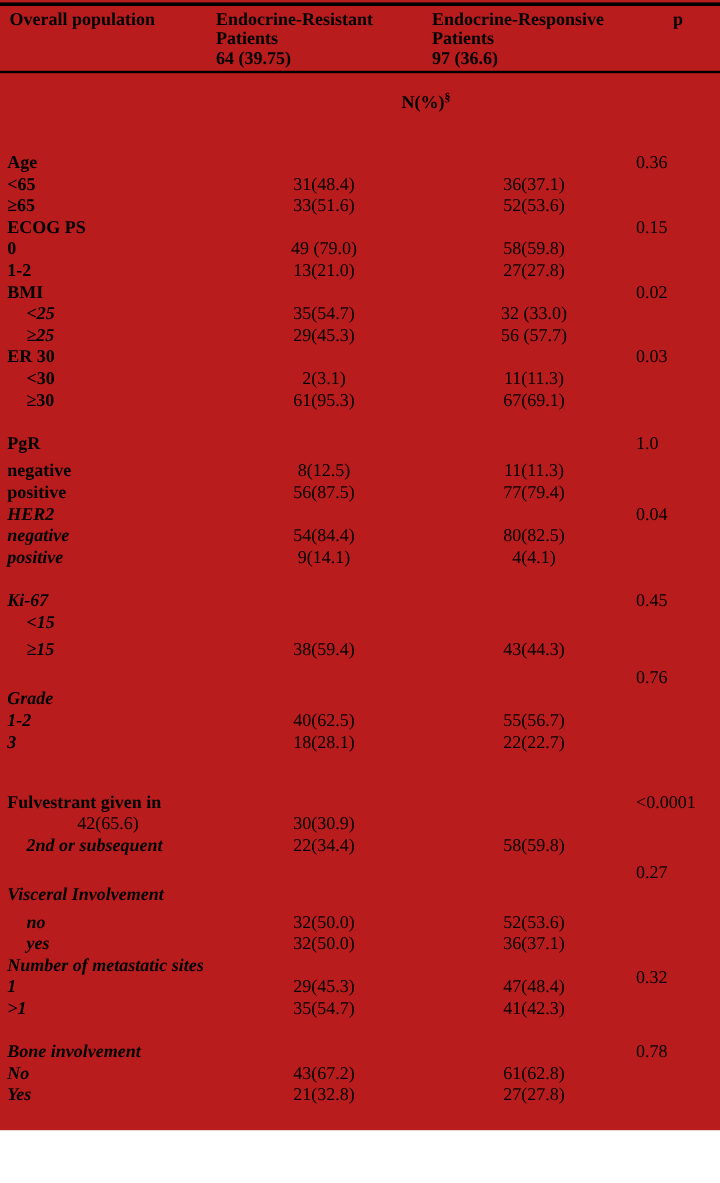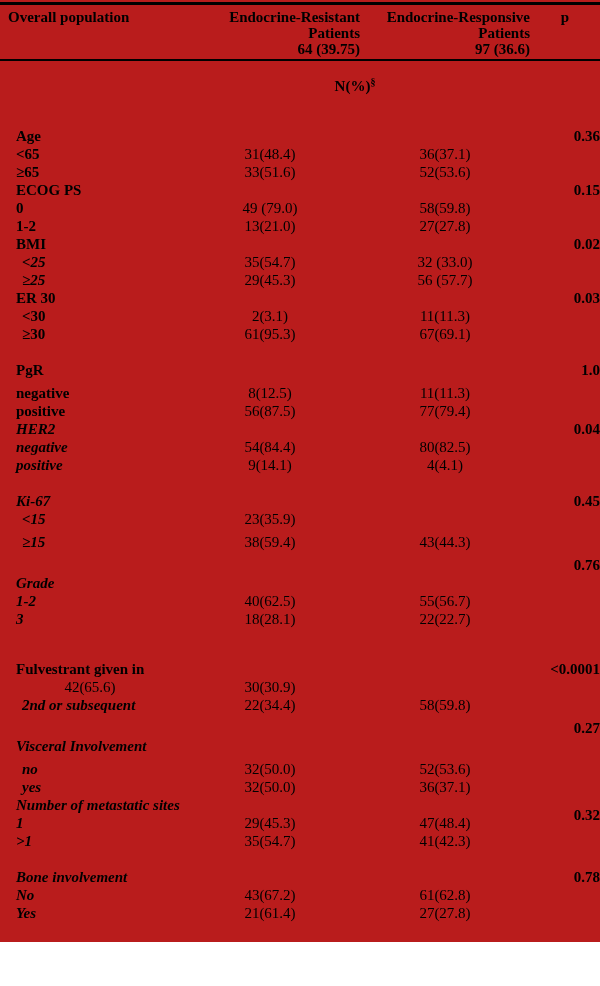--- a/index.html
+++ b/index.html
@@ -22,21 +22,21 @@
     grid-template-columns: 180px 180px 170px 70px;
     margin-top: 2px;
     border-top: 3px solid #000;
     border-bottom: 2px solid #000;
     padding: 4px 0 2px 0;
     font-weight: bold;
     font-size: 15px;
     line-height: 16px;
   }
   .thead .hc1 { padding-left: 8px; text-align: left; }
-  .thead .hc2, .thead .hc3 { text-align: right; }
+  .thead .hc2, .thead .hc3 { text-align: left; }
   .thead .hp { text-align: center; }
   
   .nline {
     margin-left: 180px;
     width: 350px;
     margin-top: 12px;
     margin-bottom: 32px;
     text-align: center;
     font-weight: bold;
     font-size: 15px;
@@ -44,28 +44,28 @@
   }
   .nline sup { font-size: 10px; }
   
   .rows { font-size: 15px; }
   .row {
     display: grid;
     grid-template-columns: 180px 180px 170px 70px;
     line-height: 18px;
   }
   .row .label {
-    padding-left: 16px;
+    padding-left: 6px;
     font-weight: bold;
     white-space: nowrap;
   }
   .row.indent .label { padding-left: 22px; }
   .row.bolditalic .label { font-style: italic; }
   .row .v { text-align: center; font-weight: normal; }
-  .row .p { text-align: right; font-weight: bold; }
+  .row .p { text-align: left; font-weight: normal; }
   .row .p.p-low { transform: translateY(10px); }
   .gap-sm { margin-top: 5px; }
   .gap-md { margin-top: 0; }
   .gap-lg { margin-top: 18px; }
   .gap-xl { margin-top: 32px; }
 </style>
 </head>
 <body>
 
 <div class="page">
@@ -197,21 +197,20 @@
         <div class="p"></div>
       </div>
       <div class="row gap-lg bolditalic">
         <div class="label">Ki-67</div>
         <div class="v"></div>
         <div class="v"></div>
         <div class="p">0.45</div>
       </div>
       <div class="row bolditalic indent">
         <div class="label">&lt;15</div>
-        <div class="v">23(35.9)</div>
         <div class="p"></div>
       </div>
       <div class="row gap-sm bolditalic indent">
         <div class="label">≥15</div>
         <div class="v">38(59.4)</div>
         <div class="v">43(44.3)</div>
         <div class="p"></div>
       </div>
       <div class="row gap-sm">
         <div class="label"></div>
@@ -303,19 +302,19 @@
         <div class="p">0.78</div>
       </div>
       <div class="row bolditalic">
         <div class="label">No</div>
         <div class="v">43(67.2)</div>
         <div class="v">61(62.8)</div>
         <div class="p"></div>
       </div>
       <div class="row bolditalic">
         <div class="label">Yes</div>
-        <div class="v">21(61.4)</div>
+        <div class="v">21(32.8)</div>
         <div class="v">27(27.8)</div>
         <div class="p"></div>
       </div>
     </div>
 
 </div>
 
 </body></html>

